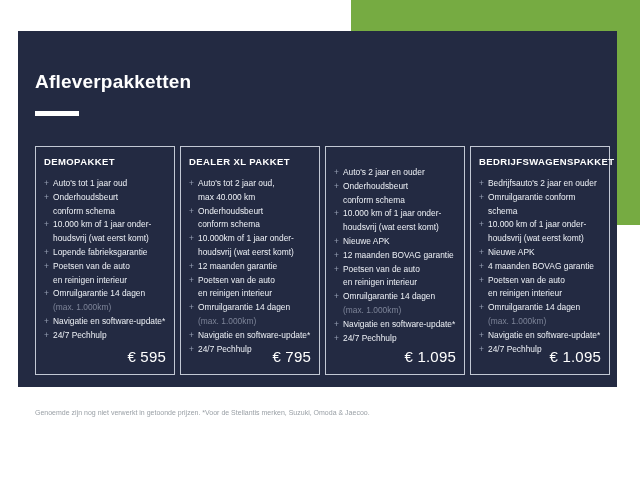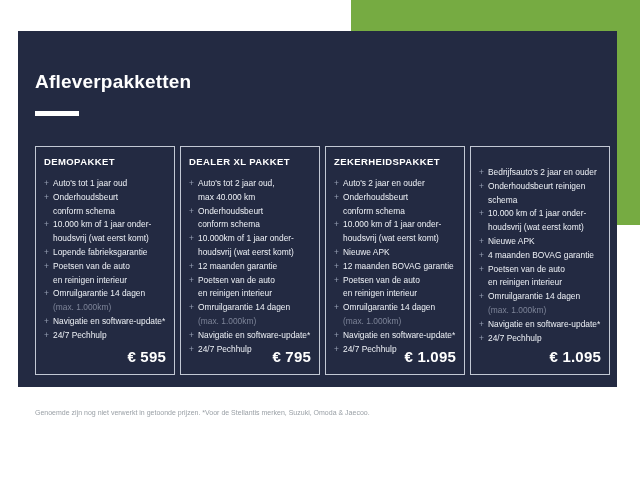--- a/index.html
+++ b/index.html
@@ -36,21 +36,21 @@
   }
   .items{margin-top:10px;}
   .line{
     position:relative;color:#eef1f6;font-size:8.4px;line-height:13.8px;
     padding-left:9px;white-space:nowrap;
   }
   .plus{position:absolute;left:0;top:0;color:#97a0b4;font-weight:400;}
   .line.muted{color:var(--muted,#7d8498);}
   .price{
     position:absolute;right:8px;bottom:9px;color:#ffffff;
-    font-size:15px;font-weight:700;letter-spacing:.2px;
+    font-size:15px;font-weight:400;letter-spacing:.2px;
   }
   .footnote{
     position:absolute;left:35px;top:409px;color:#9aa0a6;font-size:7px;
   }
 </style>
 </head>
 <body>
 
 <div class="page">
   <div class="green-block"></div>
@@ -121,21 +121,20 @@
             <div class="item">
               <div class="line"><span class="plus">+</span><span>Navigatie en software-update*</span></div>
             </div>
             <div class="item">
               <div class="line"><span class="plus">+</span><span>24/7 Pechhulp</span></div>
             </div>
           </div>
           <div class="price">€ 795</div>
         </div>
         <div class="card">
-          <div class="card-title">ZEKERHEIDSPAKKET</div>
           <div class="items">
             <div class="item">
               <div class="line"><span class="plus">+</span><span>Auto's 2 jaar en ouder</span></div>
             </div>
             <div class="item">
               <div class="line"><span class="plus">+</span><span>Onderhoudsbeurt</span></div>
               <div class="line"><span>conform schema</span></div>
             </div>
             <div class="item">
               <div class="line"><span class="plus">+</span><span>10.000 km of 1 jaar onder-</span></div>
@@ -158,26 +157,27 @@
             <div class="item">
               <div class="line"><span class="plus">+</span><span>Navigatie en software-update*</span></div>
             </div>
             <div class="item">
               <div class="line"><span class="plus">+</span><span>24/7 Pechhulp</span></div>
             </div>
           </div>
           <div class="price">€ 1.095</div>
         </div>
         <div class="card">
+          <div class="card-title">BEDRIJFSWAGENSPAKKET</div>
           <div class="items">
             <div class="item">
               <div class="line"><span class="plus">+</span><span>Bedrijfsauto's 2 jaar en ouder</span></div>
             </div>
             <div class="item">
-              <div class="line"><span class="plus">+</span><span>Onderhoudsbeurt reinigen</span></div>
+              <div class="line"><span class="plus">+</span><span>Omruilgarantie conform</span></div>
               <div class="line"><span>schema</span></div>
             </div>
             <div class="item">
               <div class="line"><span class="plus">+</span><span>10.000 km of 1 jaar onder-</span></div>
               <div class="line"><span>houdsvrij (wat eerst komt)</span></div>
             </div>
             <div class="item">
               <div class="line"><span class="plus">+</span><span>Nieuwe APK</span></div>
             </div>
             <div class="item">

